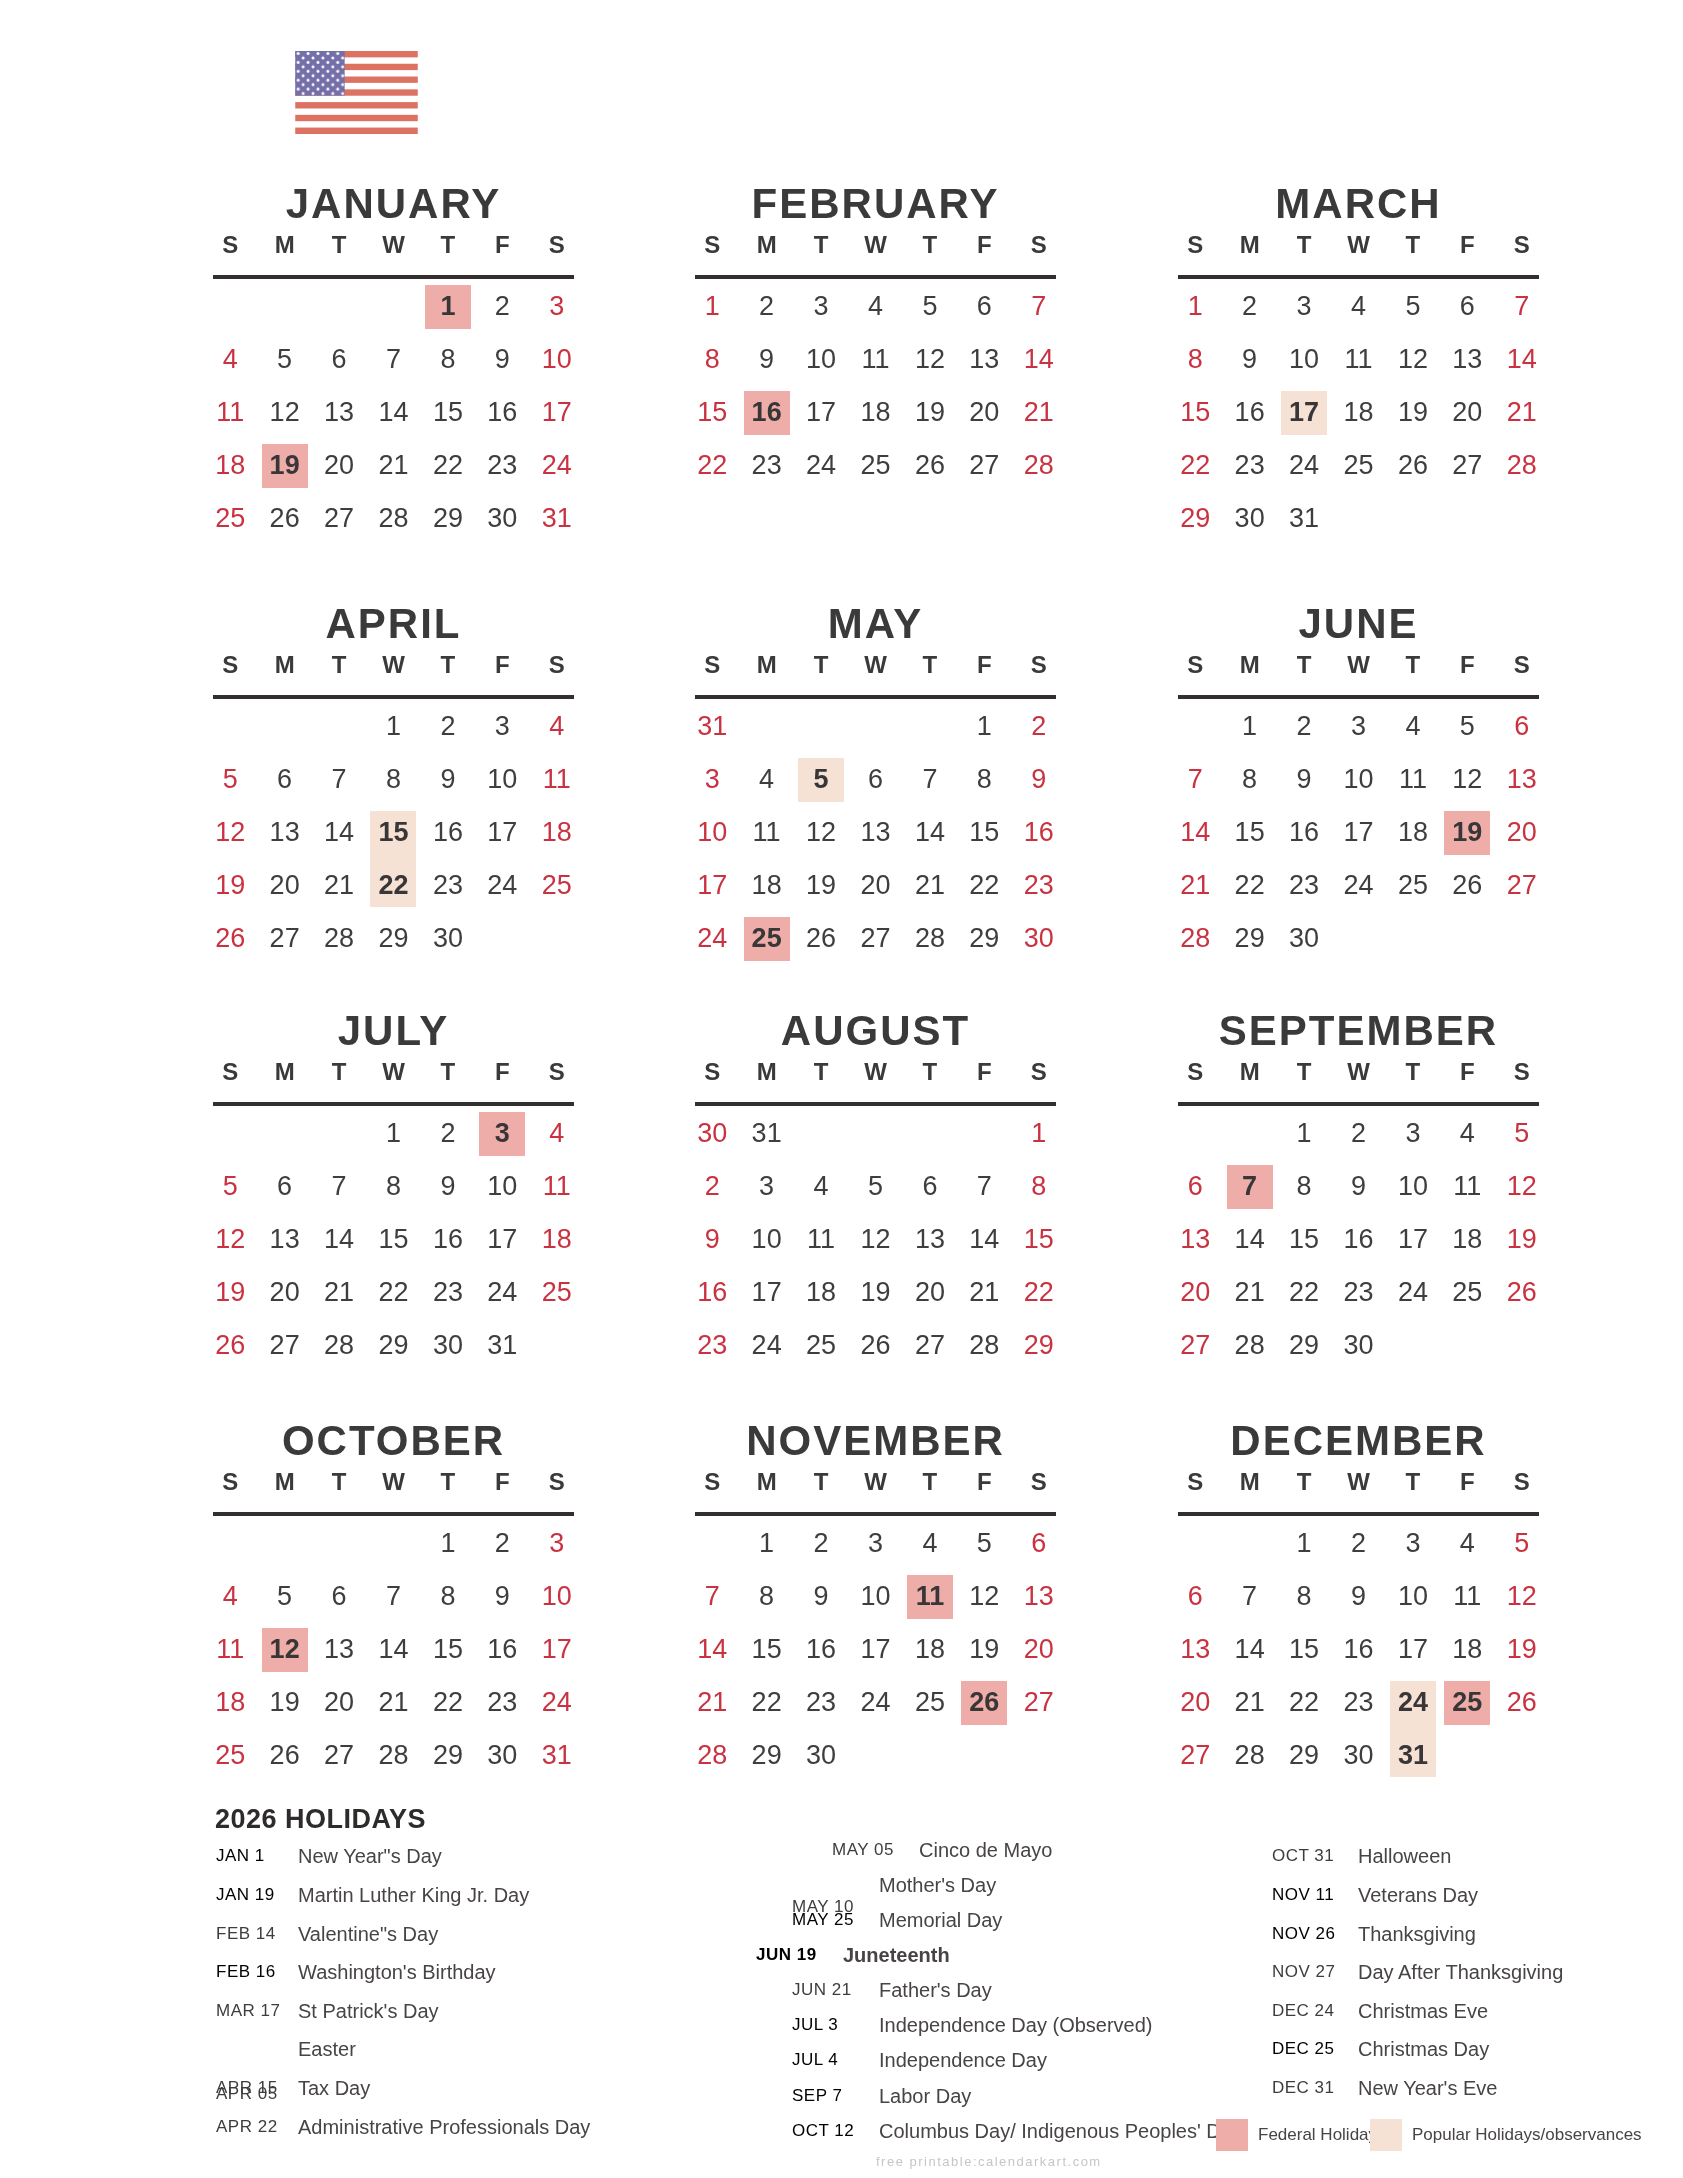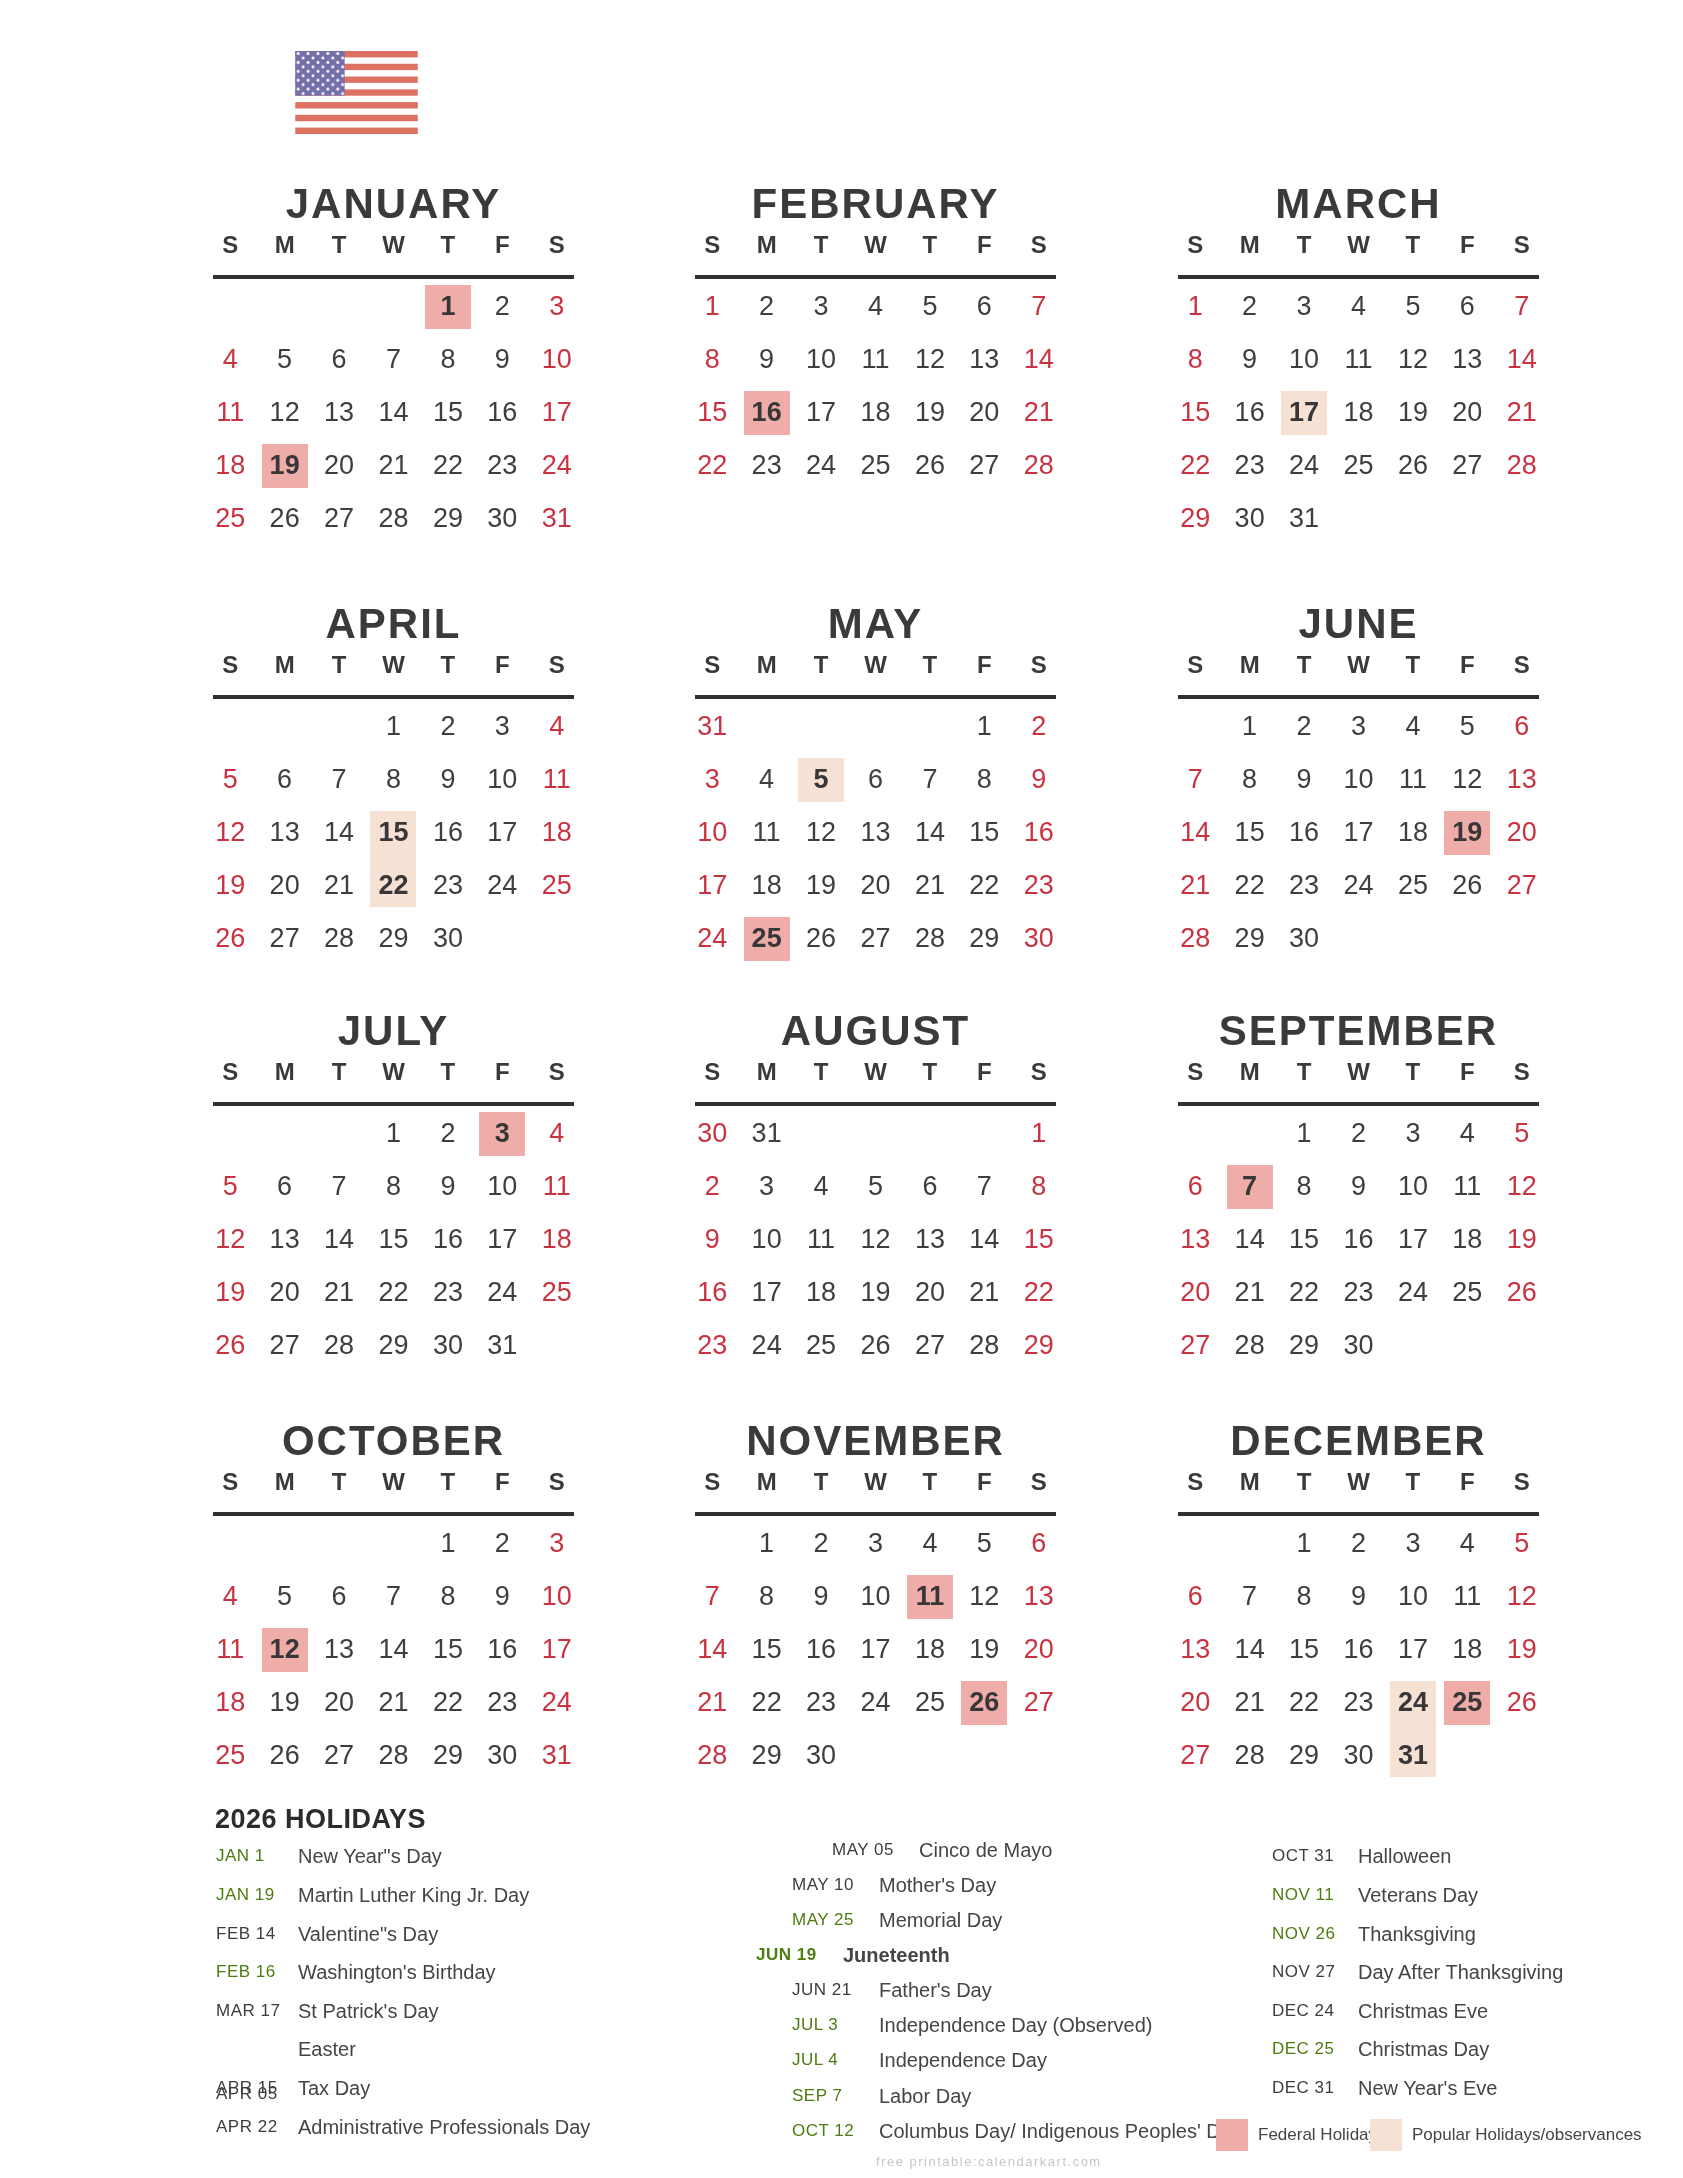--- a/index.html
+++ b/index.html
@@ -27,21 +27,21 @@
                    width:46px;height:44px;z-index:0;}
   .cell.hl.fed::before{background:#efadaa;}
   .cell.hl.pop::before{background:#f6e1d5;}
   .cell.hl.pop.ext-down::before{height:50px;}
   .cell.hl.pop.ext-up::before{margin-top:-29px;height:50px;}
 
   
   .holtitle{position:absolute;left:215px;top:1804px;font-size:27px;font-weight:700;color:#2e2b2b;letter-spacing:0.5px;}
   .hrow{position:absolute;height:28px;line-height:28px;white-space:nowrap;}
   .hdate{display:inline-block;font-size:17px;color:#3f3c3c;letter-spacing:0.5px;vertical-align:top;}
-  .hdate.red{color:#4d7c0f;}
+  .hdate.red{color:#000000;}
   .hname{display:inline-block;font-size:20px;color:#474443;vertical-align:top;}
 
   
   .legend-item{position:absolute;height:32px;line-height:32px;white-space:nowrap;}
   .swatch{display:inline-block;width:32px;height:32px;vertical-align:top;margin-right:10px;}
   .swatch.fed{background:#efadaa;}
   .swatch.pop{background:#f6e1d5;}
   .legend-label{display:inline-block;font-size:17px;color:#474443;vertical-align:top;}
 
   .footer{position:absolute;left:876px;top:2154px;font-size:13px;color:#c6c6c6;letter-spacing:1.5px;}
@@ -793,21 +793,21 @@
   <div id="holidays">
       <div class="hrow" style="left: 216px; top: 1842px;"><span class="hdate red" style="width: 82px;">JAN 1</span><span class="hname">New Year"s Day</span></div>
       <div class="hrow" style="left: 216px; top: 1881px;"><span class="hdate red" style="width: 82px;">JAN 19</span><span class="hname">Martin Luther King Jr. Day</span></div>
       <div class="hrow" style="left: 216px; top: 1920px;"><span class="hdate" style="width: 82px;">FEB 14</span><span class="hname">Valentine"s Day</span></div>
       <div class="hrow" style="left: 216px; top: 1958px;"><span class="hdate red" style="width: 82px;">FEB 16</span><span class="hname">Washington's Birthday</span></div>
       <div class="hrow" style="left: 216px; top: 1997px;"><span class="hdate" style="width: 82px;">MAR 17</span><span class="hname">St Patrick's Day</span></div>
       <div class="hrow" style="left: 216px; top: 2035px;"><span class="hdate" style="width: 82px; margin-top: 45px;">APR 05</span><span class="hname">Easter</span></div>
       <div class="hrow" style="left: 216px; top: 2074px;"><span class="hdate" style="width: 82px;">APR 15</span><span class="hname">Tax Day</span></div>
       <div class="hrow" style="left: 216px; top: 2113px;"><span class="hdate" style="width: 82px;">APR 22</span><span class="hname">Administrative Professionals Day</span></div>
       <div class="hrow" style="left: 792px; top: 1836px; margin-left: 40px;"><span class="hdate" style="width: 87px;">MAY 05</span><span class="hname">Cinco de Mayo</span></div>
-      <div class="hrow" style="left: 792px; top: 1871px;"><span class="hdate" style="width: 87px;">MAY 10</span><span class="hname">Mother's Day</span></div>
+      <div class="hrow" style="left: 792px; top: 1871px;"><span class="hdate" style="width: 87px; margin-top: 22px;">MAY 10</span><span class="hname">Mother's Day</span></div>
       <div class="hrow" style="left: 792px; top: 1906px;"><span class="hdate red" style="width: 87px;">MAY 25</span><span class="hname">Memorial Day</span></div>
       <div class="hrow" style="left: 756px; top: 1941px; font-weight: bold;"><span class="hdate red" style="width: 87px;">JUN 19</span><span class="hname">Juneteenth</span></div>
       <div class="hrow" style="left: 792px; top: 1976px;"><span class="hdate" style="width: 87px;">JUN 21</span><span class="hname">Father's Day</span></div>
       <div class="hrow" style="left: 792px; top: 2011px;"><span class="hdate red" style="width: 87px;">JUL 3</span><span class="hname">Independence Day (Observed)</span></div>
       <div class="hrow" style="left: 792px; top: 2046px;"><span class="hdate red" style="width: 87px;">JUL 4</span><span class="hname">Independence Day</span></div>
       <div class="hrow" style="left: 792px; top: 2082px;"><span class="hdate red" style="width: 87px;">SEP 7</span><span class="hname">Labor Day</span></div>
       <div class="hrow" style="left: 792px; top: 2117px;"><span class="hdate red" style="width: 87px;">OCT 12</span><span class="hname">Columbus Day/ Indigenous Peoples' Day</span></div>
       <div class="hrow" style="left: 1272px; top: 1842px;"><span class="hdate" style="width: 86px;">OCT 31</span><span class="hname">Halloween</span></div>
       <div class="hrow" style="left: 1272px; top: 1881px;"><span class="hdate red" style="width: 86px;">NOV 11</span><span class="hname">Veterans Day</span></div>
       <div class="hrow" style="left: 1272px; top: 1920px;"><span class="hdate red" style="width: 86px;">NOV 26</span><span class="hname">Thanksgiving</span></div>

